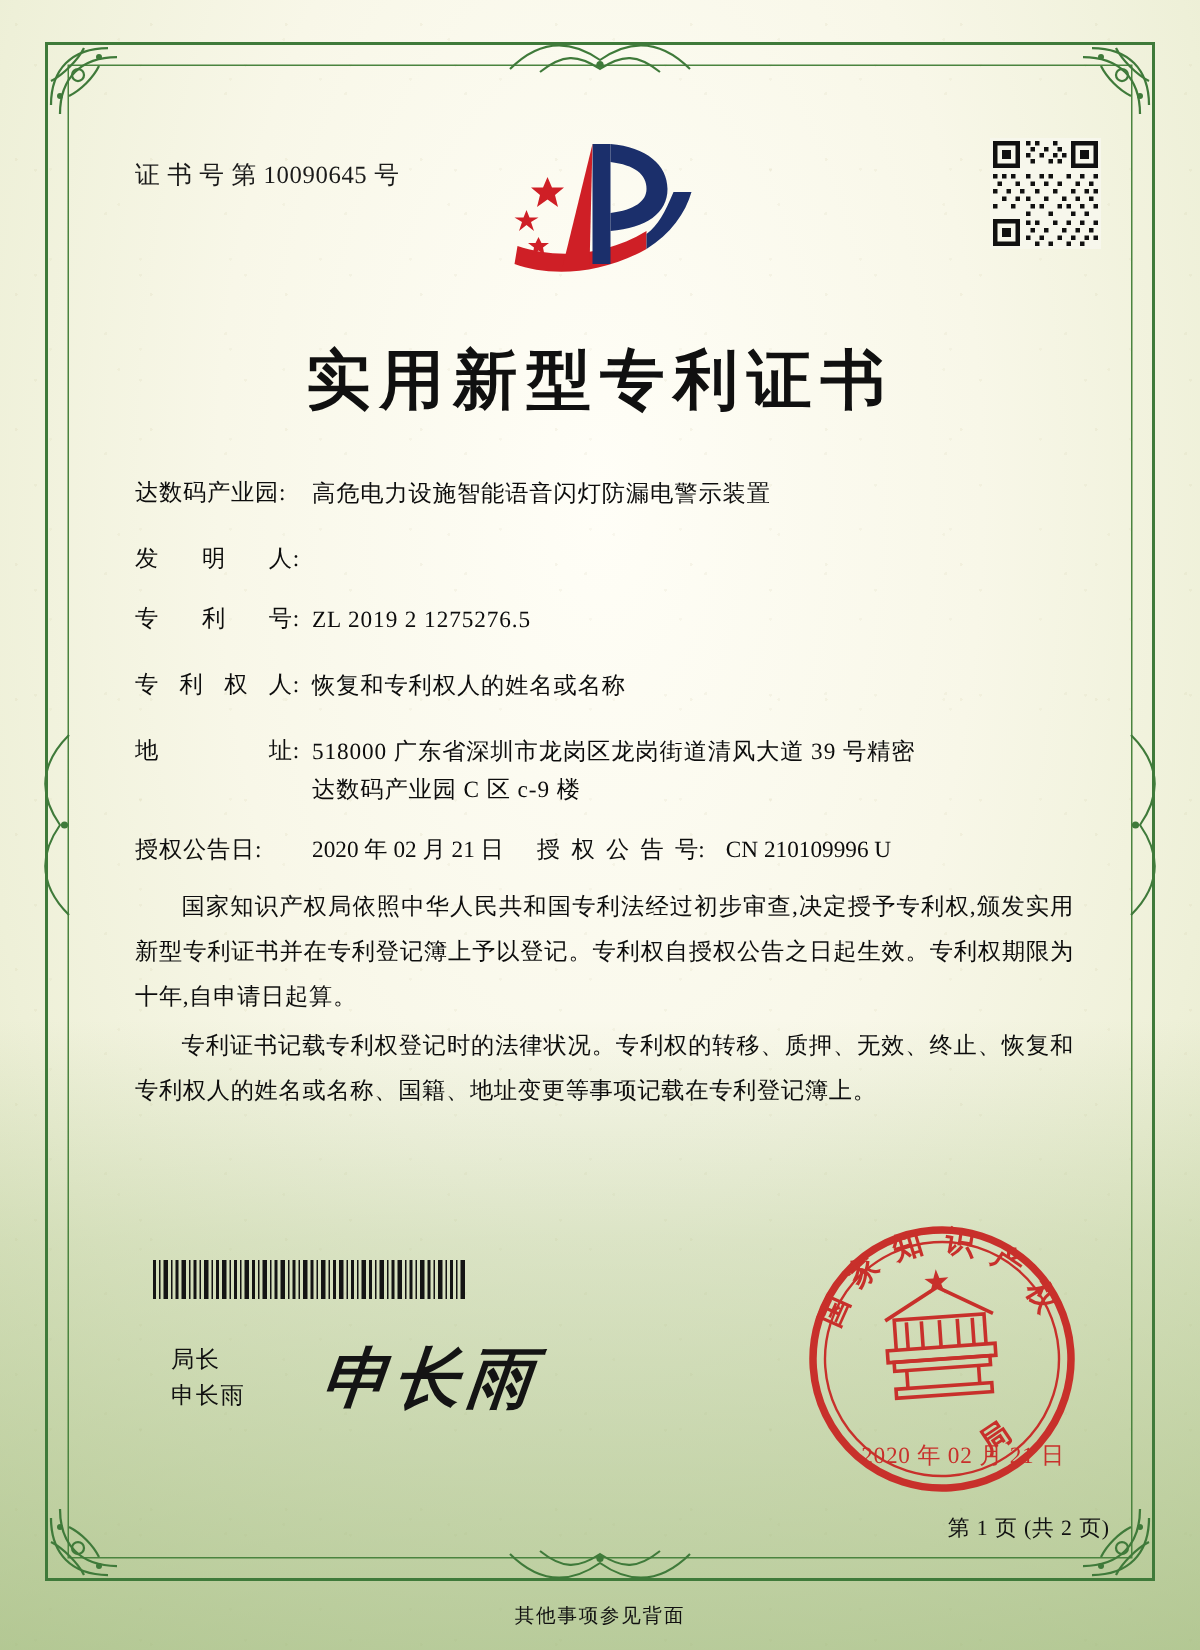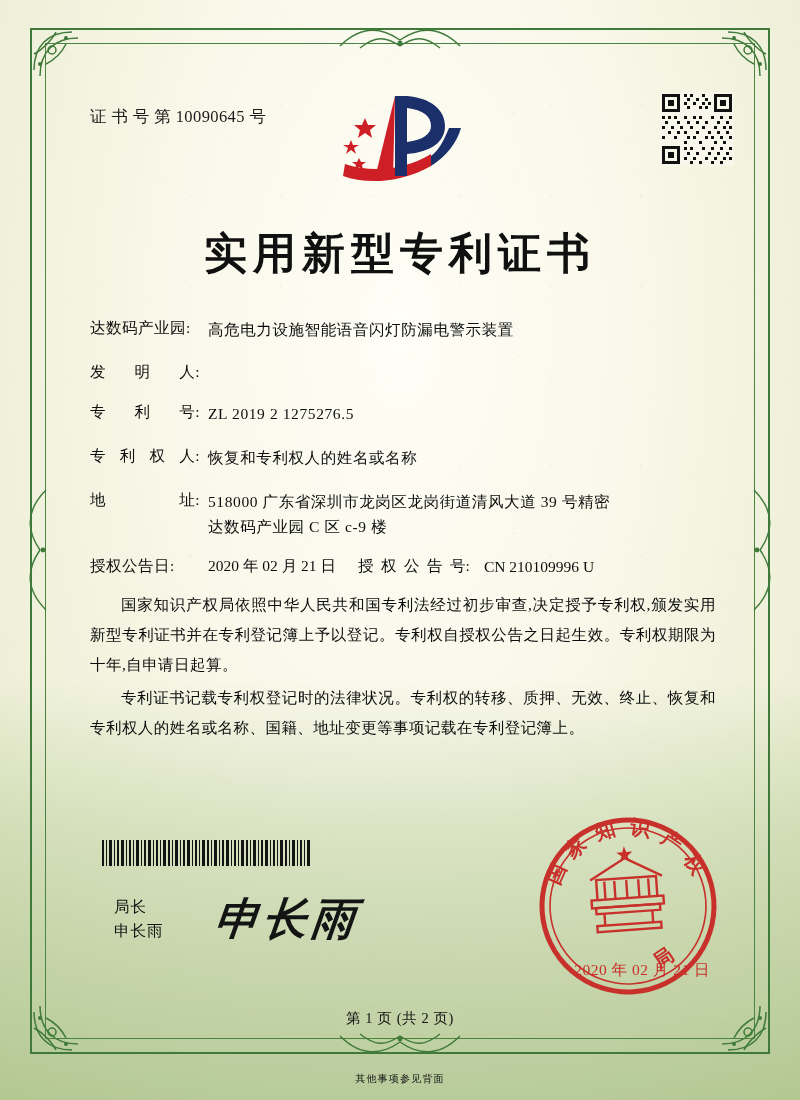--- a/index.html
+++ b/index.html
@@ -206,33 +206,33 @@
     top: 900px;
     font-family: "Liberation Serif", serif;
     font-size: 15.5px;
     color: #c8302b;
     letter-spacing: .5px;
   }
   #page-num {
     position: absolute;
     left: 0; right: 0;
     bottom: 2px;
-    text-align: center;
+    text-align: right;
     font-family: "Liberation Serif", serif;
     font-size: 14.5px;
     color: #111;
     letter-spacing: .6px;
   }
   #footnote {
     position: absolute;
     left: 0; right: 0;
     bottom: 14px;
     text-align: center;
     font-family: Liberation Sans, sans-serif;
-    font-size: 10px;
+    font-size: 13px;
     color: #111;
     letter-spacing: 1.2px;
   }
 </style>
 </head>
 <body>
 
 <div id="cert">
 
   <div id="texture"></div>

